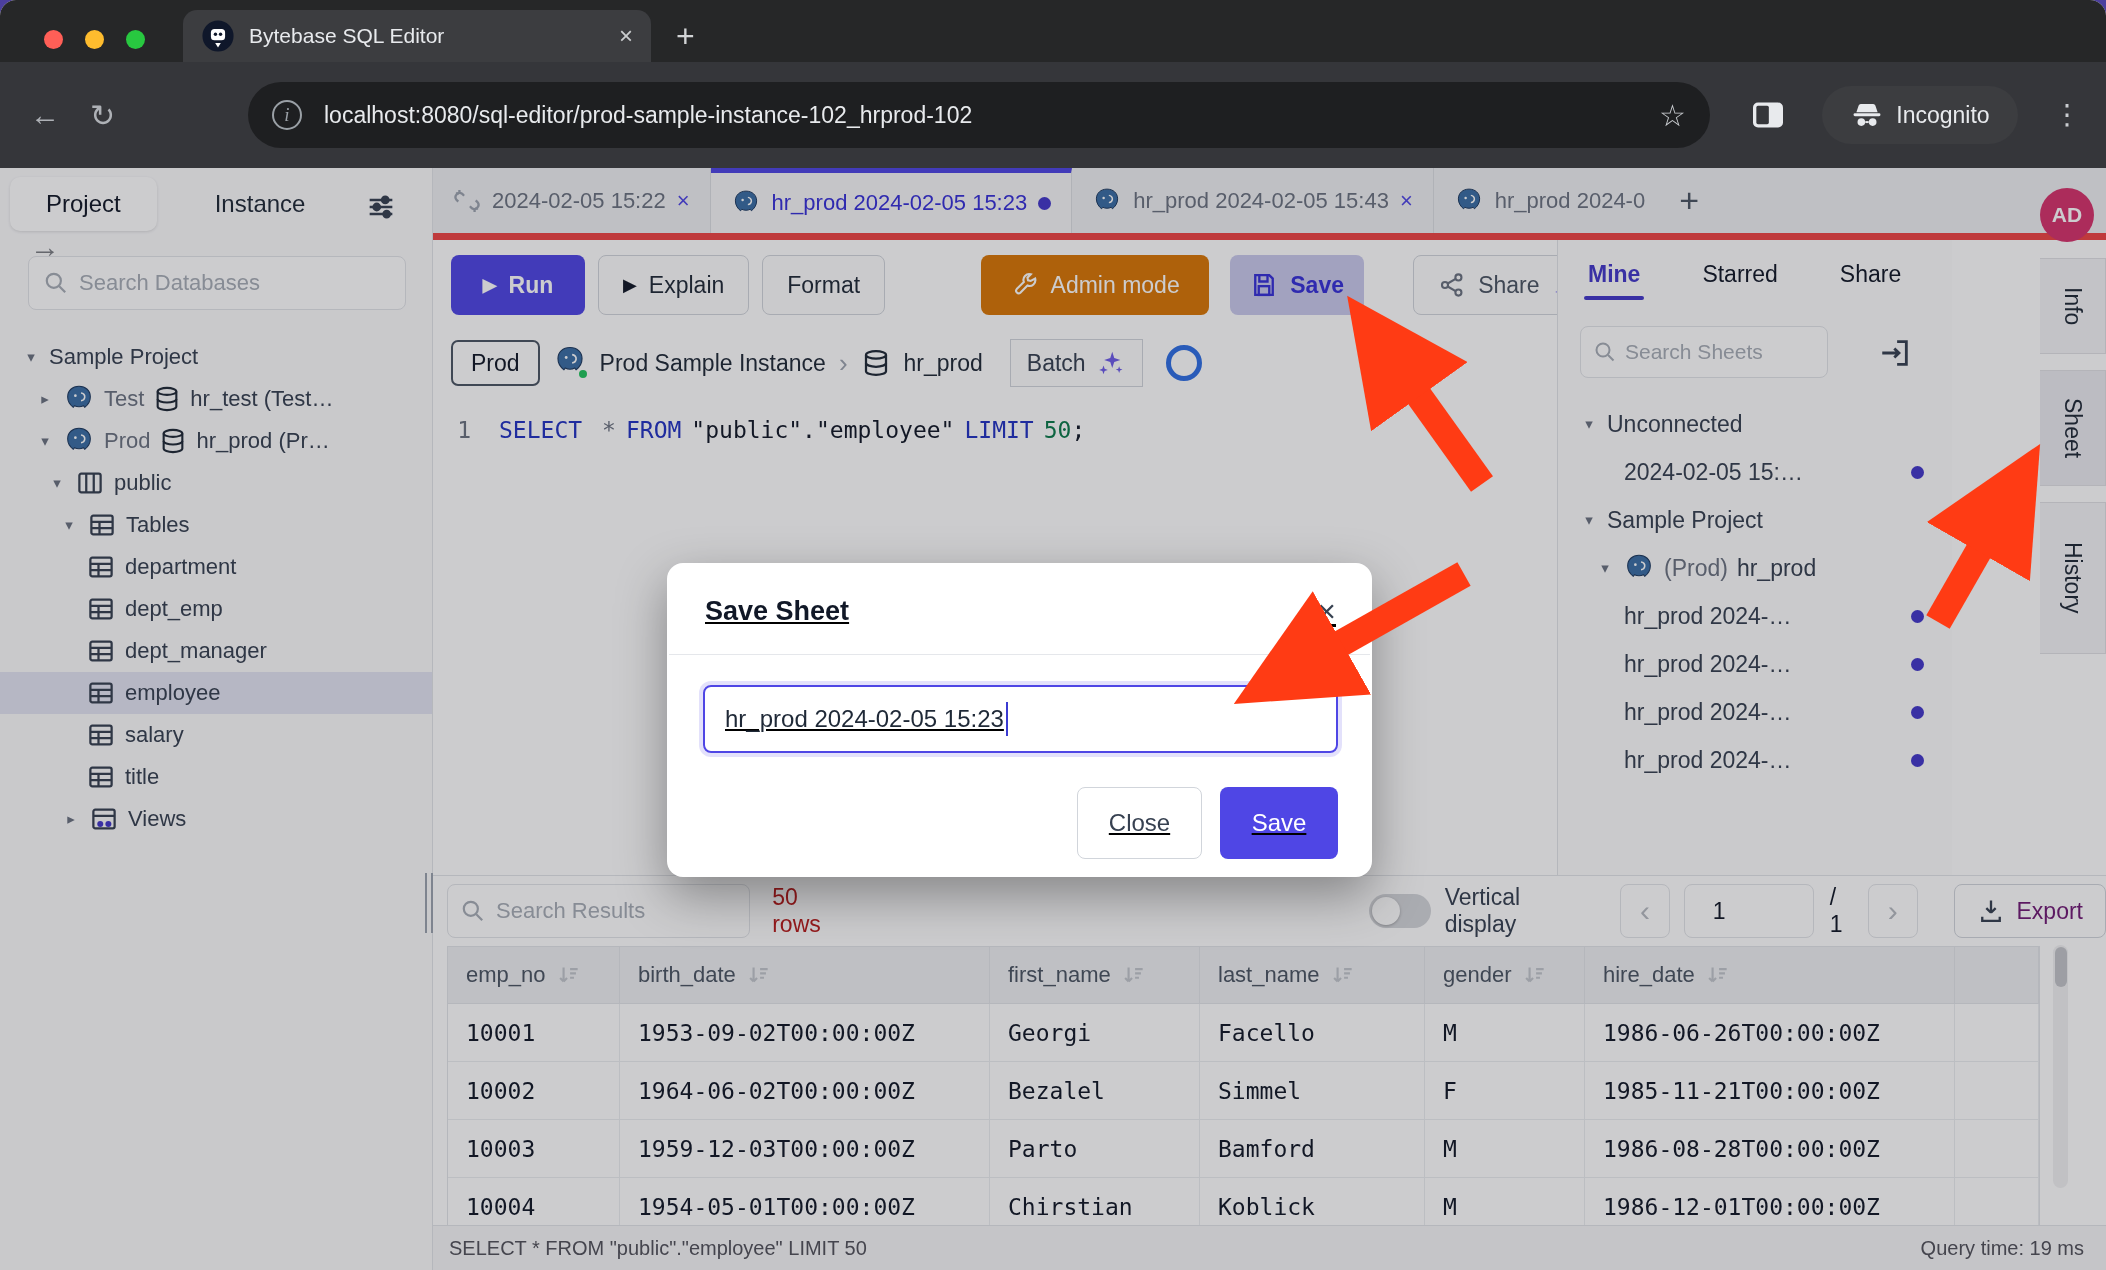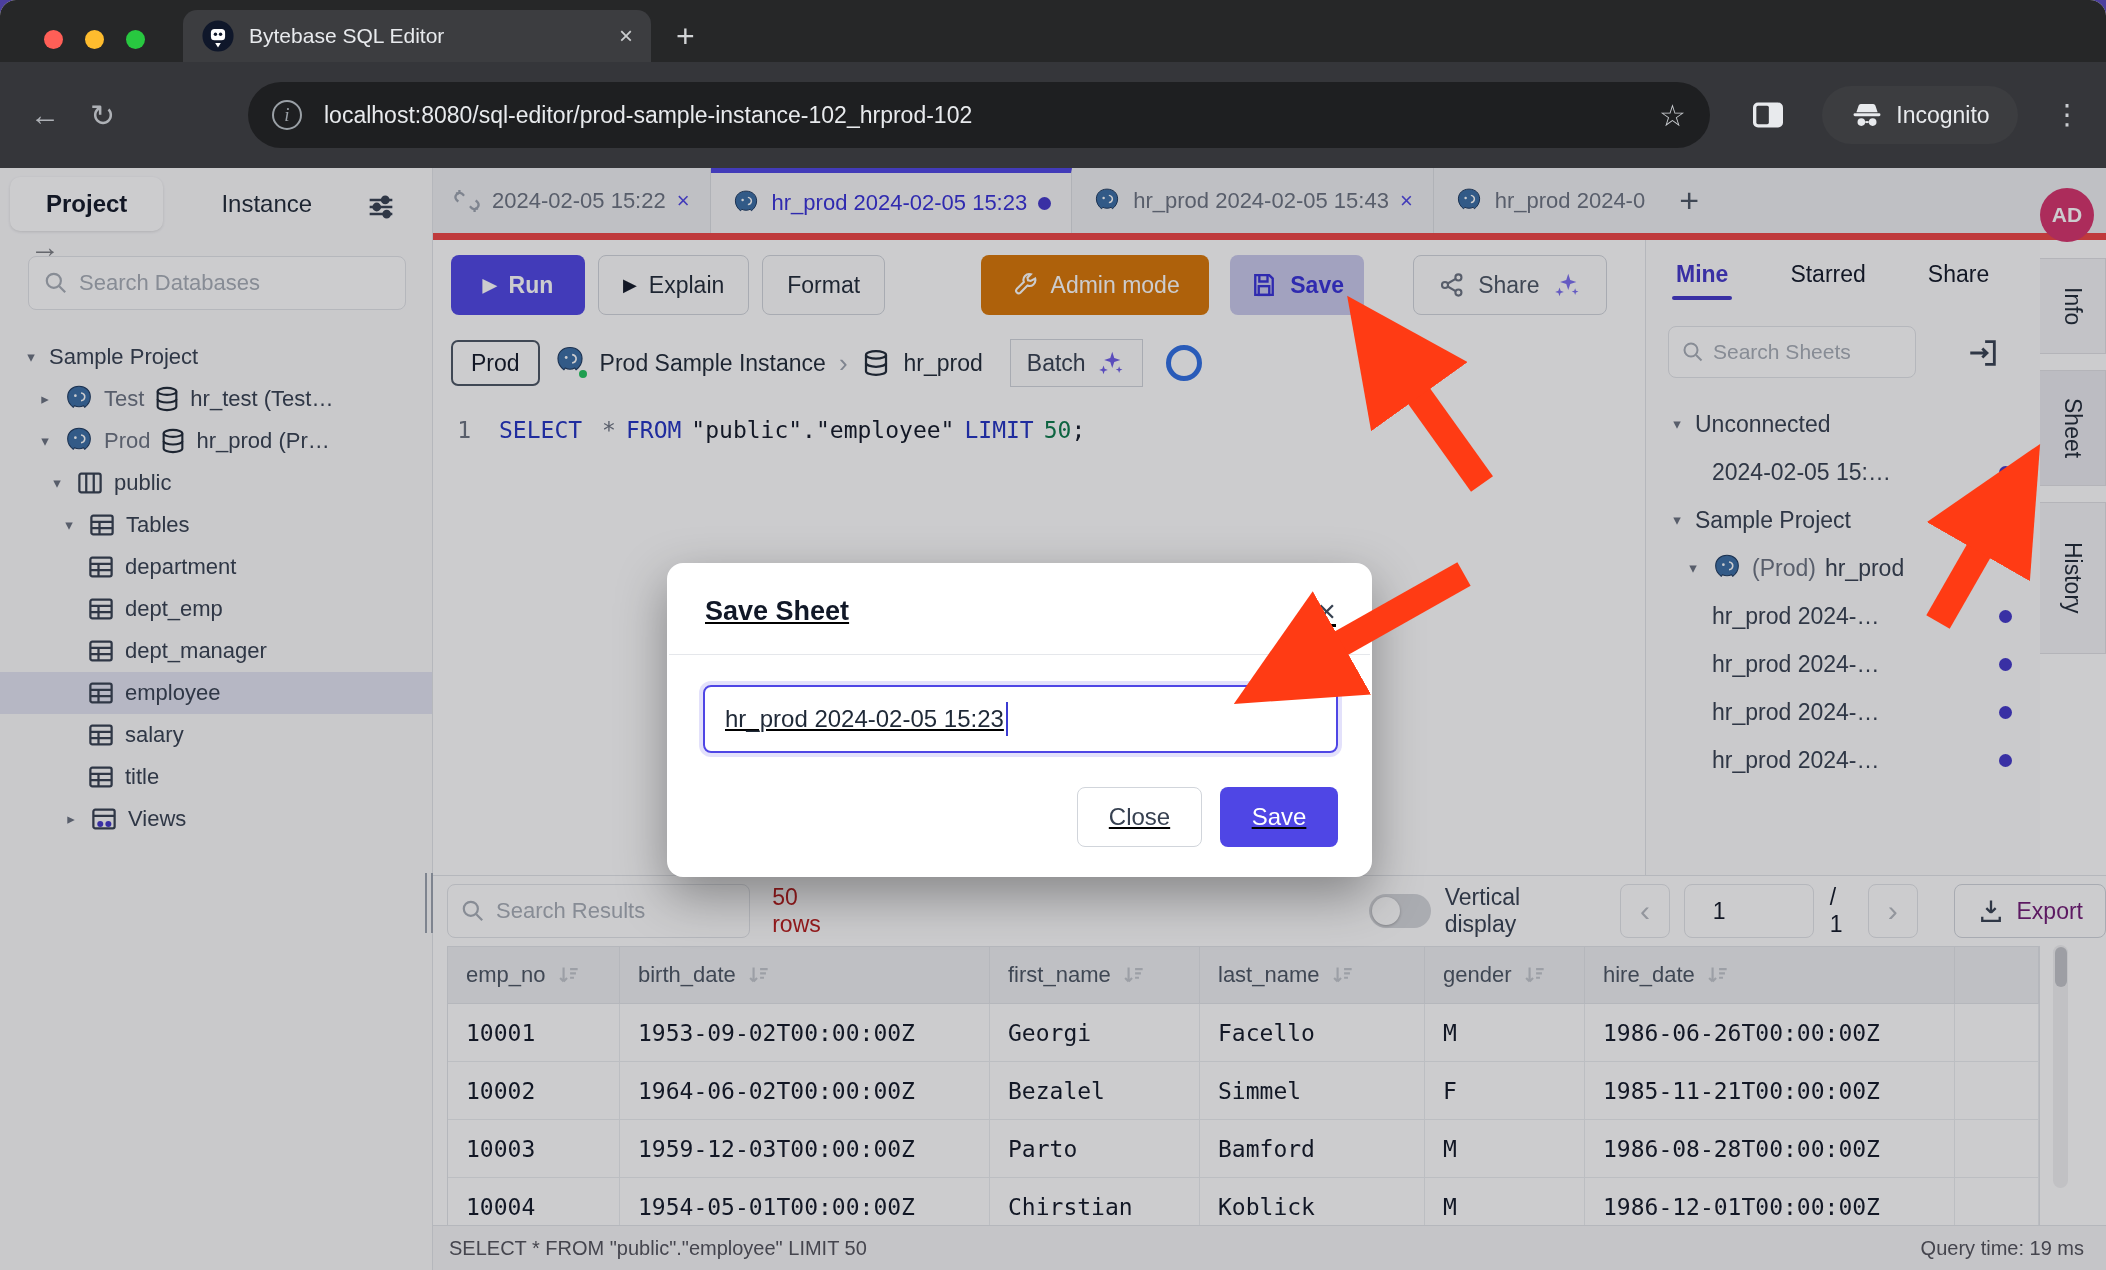--- a/index.html
+++ b/index.html
@@ -26,21 +26,21 @@
   .incog { position:absolute; left:1822px; top:24px; width:196px; height:58px; background:#3c3d40; border-radius:29px; display:flex; align-items:center; justify-content:center; gap:12px; color:#e8eaed; font-size:23px; }
   .chrome-menu { position:absolute; right:24px; top:36px; color:#c9ccd0; font-size:28px; letter-spacing:1px; }
 
   
   .app { position:absolute; left:0; top:168px; right:0; bottom:0; background:#ffffff; }
 
   
   .sidebar { position:absolute; left:0; top:0; width:433px; bottom:0; background:#fbfbfc; border-right:1px solid #e2e4e8; }
   .seg-row { position:absolute; left:0; top:0; width:100%; height:72px; display:flex; align-items:center; padding-left:10px; }
   .seg-pill { height:54px; padding:0 36px; display:flex; align-items:center; font-size:24px; }
-  .seg-active { background:#ffffff; border-radius:10px; box-shadow:0 1px 3px rgba(0,0,0,.12); font-weight:700; color:#111827; }
+  .seg-active { background:#ffffff; border-radius:10px; box-shadow:0 1px 3px rgba(0,0,0,.12); font-weight:400; color:#111827; }
   .seg-plain { color:#1f2937; margin-left:22px; }
   .filter-ic { position:absolute; right:34px; top:22px; }
   .search-box { position:absolute; left:28px; top:88px; width:378px; height:54px; border:1.5px solid #e2e4e8; border-radius:8px; background:#fff; display:flex; align-items:center; padding:0 14px; gap:10px; }
   .search-box input { border:none; outline:none; font-size:22px; color:#374151; width:100%; background:transparent; font-family:"Liberation Sans",sans-serif; }
   .search-box input::placeholder { color:#a7adb6; }
   .tree { position:absolute; left:0; top:168px; width:100%; }
   .trow { height:42px; display:flex; align-items:center; gap:9px; font-size:22px; color:#374151; white-space:nowrap; }
   .trow.sel { background:#e3e4f2; }
   .caret { color:#6b7280; font-size:15px; width:18px; text-align:center; flex:none; }
   .envname { color:#6b7280; }
@@ -77,21 +77,21 @@
   .blue-ring { width:36px; height:36px; border:5px solid #2f6fe4; border-radius:50%; margin-left:10px; }
 
   
   .sqlarea { position:absolute; left:433px; top:228px; width:1212px; height:647px; background:#ffffff; }
   .sqlline { display:flex; align-items:center; height:52px; font-family:"DejaVu Sans Mono",monospace; font-size:23px; margin-top:8px; }
   .lnum { width:66px; text-align:right; color:#6b7280; padding-right:28px; flex:none; }
   .tk-kw { color:#2232c2; } .tk-op { color:#6b7280; padding:0 10px;} .tk-id { color:#111827; } .tk-num { color:#0b7a4b; padding-left:10px;} .tk-p { color:#111827; }
   .tk-kw.sp { padding-right:10px; }
 
   
-  .rpanel { position:absolute; left:1645px; top:72px; width:395px; height:803px; background:#fdfdfd; border-left:1px solid #e2e4e8; }
+  .rpanel { position:absolute; left:1557px; top:72px; width:395px; height:803px; background:#fdfdfd; border-left:1px solid #e2e4e8; }
   .rtabs { display:flex; align-items:center; height:68px; padding:0 30px; gap:62px; font-size:23px; color:#111827; }
   .rtab-active { color:#4338ca; font-weight:600; position:relative; }
   .rtab-active::after { content:""; position:absolute; left:-4px; right:-4px; bottom:-12px; height:4px; background:#4338ca; border-radius:2px; }
   .rsearch { position:absolute; left:22px; top:86px; width:248px; height:52px; border:1.5px solid #e2e4e8; border-radius:8px; background:#fff; display:flex; align-items:center; padding:0 12px; gap:8px; overflow:hidden; }
   .rsearch input { border:none; outline:none; font-size:21px; width:100%; background:transparent; color:#374151; font-family:"Liberation Sans",sans-serif;}
   .rsearch input::placeholder { color:#a7adb6; }
   .rimport { position:absolute; right:40px; top:96px; }
   .rtree { position:absolute; left:0; top:160px; width:100%; }
   .rrow { height:48px; display:flex; align-items:center; font-size:23px; color:#374151; padding-right:28px; gap:9px; white-space:nowrap; }
   .rrow .grow { flex:1; }
@@ -131,21 +131,21 @@
   
   .dim { position:absolute; left:0; top:168px; right:0; bottom:0; background:rgba(22,22,32,0.22); z-index:40; }
   .modal { position:absolute; left:667px; top:563px; width:705px; height:314px; background:#fff; border-radius:16px; box-shadow:0 18px 50px rgba(0,0,0,.35); z-index:50;text-decoration:underline; }
   .m-head { display:flex; align-items:center; padding:30px 36px 24px 38px; }
   .m-title { font-size:27px; font-weight:600; color:#111827; flex:1; }
   .m-x { font-size:32px; color:#374151; }
   .m-div { height:1px; background:#e5e7eb; margin:0 2px; }
   .fake-input { margin:30px 34px 0 36px; height:68px; border:2px solid #4f46e5; box-shadow:0 0 0 4px rgba(79,70,229,.16); border-radius:8px; display:flex; align-items:center; padding:0 20px; font-size:24px; color:#1f2937; }
   .fcaret { display:inline-block; width:2.5px; height:34px; background:#3b3bd1; margin-left:2px; }
   .m-actions { display:flex; justify-content:flex-end; gap:18px; padding-right:34px; margin-top:34px; }
-  .m-btn { height:60px; border-radius:8px; font-size:24px; display:flex; align-items:center; justify-content:center; }
+  .m-btn { height:72px; border-radius:8px; font-size:24px; display:flex; align-items:center; justify-content:center; }
   .m-close { width:125px; background:#fff; border:1.5px solid #d1d5db; color:#374151; }
   .m-save { width:118px; background:#4f46e5; color:#fff; }
   .arrows { position:absolute; inset:0; z-index:60; pointer-events:none; }
 
   .ic { flex:none; }
 </style>
 </head>
 <body>
 
 <div class="window">

